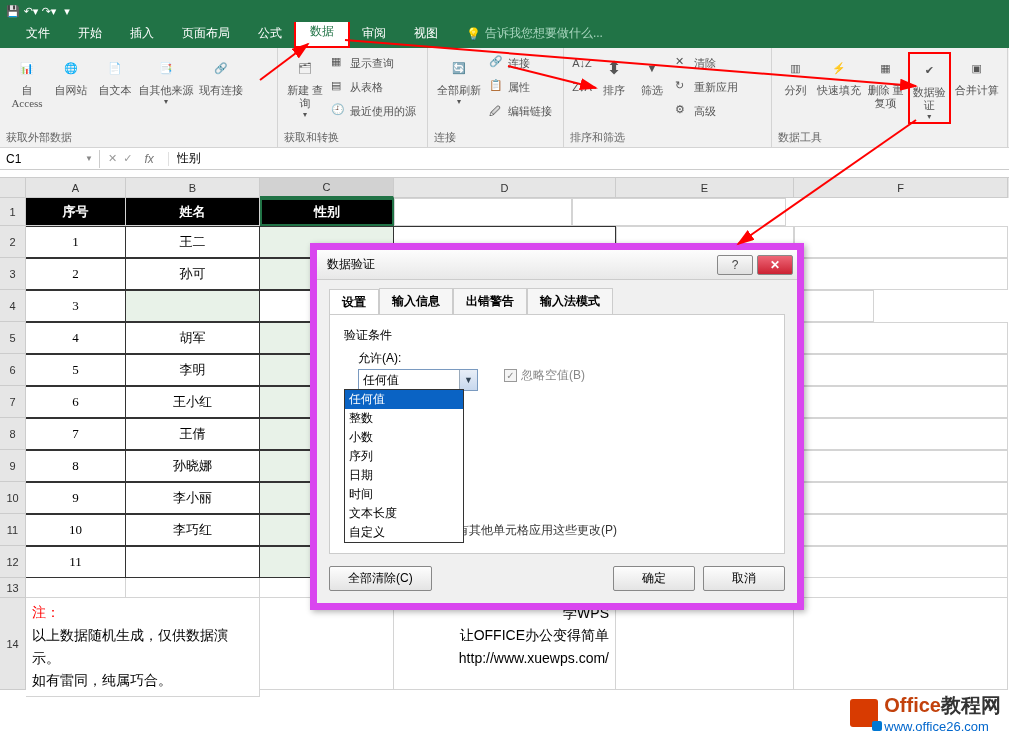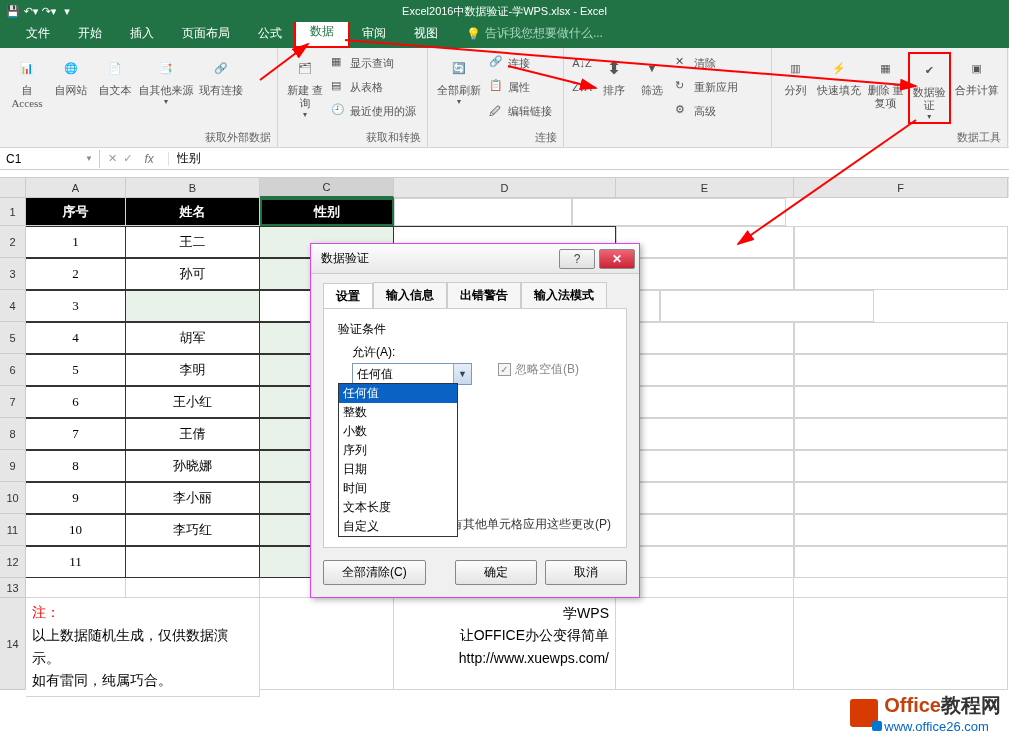--- a/index.html
+++ b/index.html
@@ -15,21 +15,21 @@
 .menubar { background: #217346; height: 26px; display: flex; align-items: flex-end; padding-left: 12px; }
 .menu-tab { color: #fff; font-size: 12px; padding: 6px 14px; cursor: pointer; }
 .menu-tab.file { background: #217346; }
 .menu-tab.active { background: #fff; color: #217346; }
 .tell-me { color: #a9d6bf; font-size: 12px; padding: 6px 14px; display: flex; align-items: center; gap: 4px; }
 .bulb { font-size: 12px; }
 
 
 .ribbon { background: #f1f1f1; height: 100px; display: flex; border-bottom: 1px solid #d4d4d4; }
 .ribbon-group { border-right: 1px solid #d4d4d4; padding: 4px 6px 2px 6px; display: flex; flex-direction: column; justify-content: space-between; }
-.group-label { text-align: right; font-size: 11px; color: #666; padding-top: 2px; }
+.group-label { text-align: left; font-size: 11px; color: #666; padding-top: 2px; }
 .group-body { display: flex; align-items: flex-start; gap: 2px; flex: 1; }
 .btn-lg { display: flex; flex-direction: column; align-items: center; justify-content: flex-start; width: 42px; font-size: 11px; color: #555; text-align: center; cursor: pointer; padding-top: 2px; }
 .btn-lg .ico { width: 28px; height: 28px; margin-bottom: 2px; display: flex; align-items: center; justify-content: center; }
 .btn-lg span { line-height: 1.2; font-family: Liberation Serif, serif; }
 .btn-sm-col { display: flex; flex-direction: column; gap: 2px; }
 .btn-sm { display: flex; align-items: center; font-size: 11px; color: #555; gap: 3px; cursor: pointer; padding: 1px 3px; height: 22px; white-space: nowrap; }
 .btn-sm .ico-s { width: 16px; height: 16px; display: inline-block; }
 .highlight-red { border: 2px solid red; }
 
 
@@ -60,21 +60,21 @@
 .data-row .cell { border: 1px solid #333; font-family: SimSun, serif; }
 .data-row .cell:not(:first-child) { border-left: none; }
 .col-A { width: 100px; } .col-B { width: 134px; } .col-C { width: 134px; } .col-D { width: 222px; } .col-E { width: 178px; } .col-F { width: 214px; }
 .sel-col { background: #e8f2e8; }
 .sel-cell { border: 2px solid #217346 !important; }
 
 .note-row .cell { border: none; border-right: 1px solid #d4d4d4; border-bottom: 1px solid #d4d4d4; }
 .note { color: red; font-family: SimSun; font-size: 14px; }
 
 
-.dialog { position: absolute; left: 310px; top: 243px; width: 330px; background: #f0f0f0; border: 1px solid #d946ef; box-shadow: 2px 2px 6px rgba(0,0,0,0.3); }
+.dialog { position: absolute; left: 310px; top: 243px; width: 494px; background: #f0f0f0; border: 7px solid #d946ef; box-shadow: 2px 2px 6px rgba(0,0,0,0.3); }
 .dlg-title { background: linear-gradient(#fdfdfd, #e8e8e8); height: 30px; display: flex; align-items: center; justify-content: space-between; border-bottom: 1px solid #ccc; padding: 0 0 0 10px; font-size: 12px; }
 .dlg-title-btns { display: flex; }
 .dlg-q, .dlg-x { width: 36px; height: 20px; display: flex; align-items: center; justify-content: center; font-size: 12px; border: 1px solid #888; border-radius: 2px; margin-right: 4px; }
 .dlg-q { background: linear-gradient(#f8f8f8,#e0e0e0); color: #444; }
 .dlg-x { background: linear-gradient(#e67,#c23); color: #fff; font-weight: bold; }
 
 .dlg-tabs { display: flex; padding: 8px 12px 0 12px; background: #f0f0f0; font-weight: bold; }
 .dlg-tab { border: 1px solid #ccc; border-bottom: none; padding: 4px 12px; font-size: 12px; background: #f6f6f6; cursor: pointer; }
 .dlg-tab.active { background: #fff; position: relative; top: 1px; }
 .dlg-body { background: #fff; margin: 0 12px; border: 1px solid #ccc; border-top: 1px solid #ccc; padding: 12px 14px 16px 14px; min-height: 240px; position: relative; }
@@ -111,21 +111,20 @@
 </head>
 <body>
 
 <div class="titlebar">
   <div class="qat">
     <span class="qat-icon">💾</span>
     <span class="qat-icon">↶▾</span>
     <span class="qat-icon">↷▾</span>
     <span class="qat-icon">▾</span>
   </div>
-  <div class="doc-title">Excel2016中数据验证-学WPS.xlsx - Excel</div>
 </div>
 
 <div class="menubar">
   <div class="menu-tab file">文件</div>
   <div class="menu-tab">开始</div>
   <div class="menu-tab">插入</div>
   <div class="menu-tab">页面布局</div>
   <div class="menu-tab">公式</div>
   <div class="menu-tab active highlight-red" style="margin:0 -2px">数据</div>
   <div class="menu-tab">审阅</div>
@@ -237,20 +236,21 @@
         <div class="btn-sm">
             <span class="ico-s">↻</span>
             <span>重新应用</span>
           </div>
         <div class="btn-sm">
             <span class="ico-s">⚙</span>
             <span>高级</span>
           </div>
       </div>
     </div>
+    <div class="group-label">排序和筛选</div>
   </div>
 
   <div class="ribbon-group" style="width:236px">
     <div class="group-body">
       <div class="btn-lg" style="width:36px">
           <div class="ico">▥</div>
           <span>分列</span>
         </div>
       <div class="btn-lg" style="width:50px">
           <div class="ico">⚡</div>

